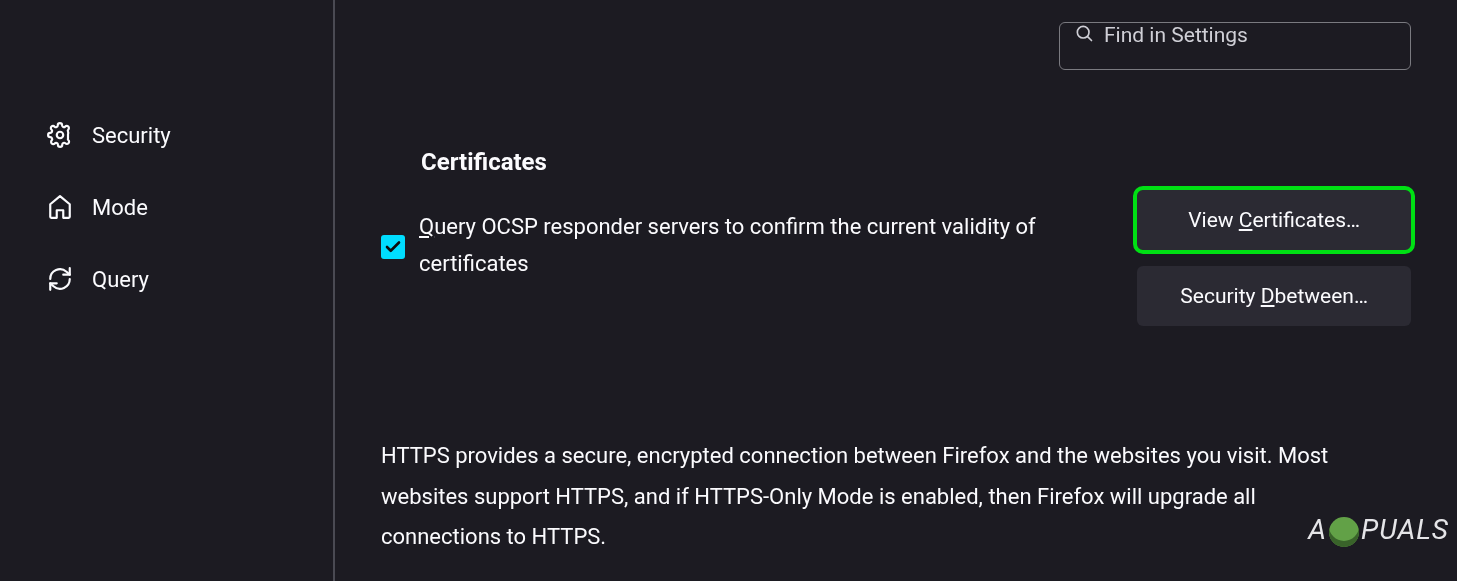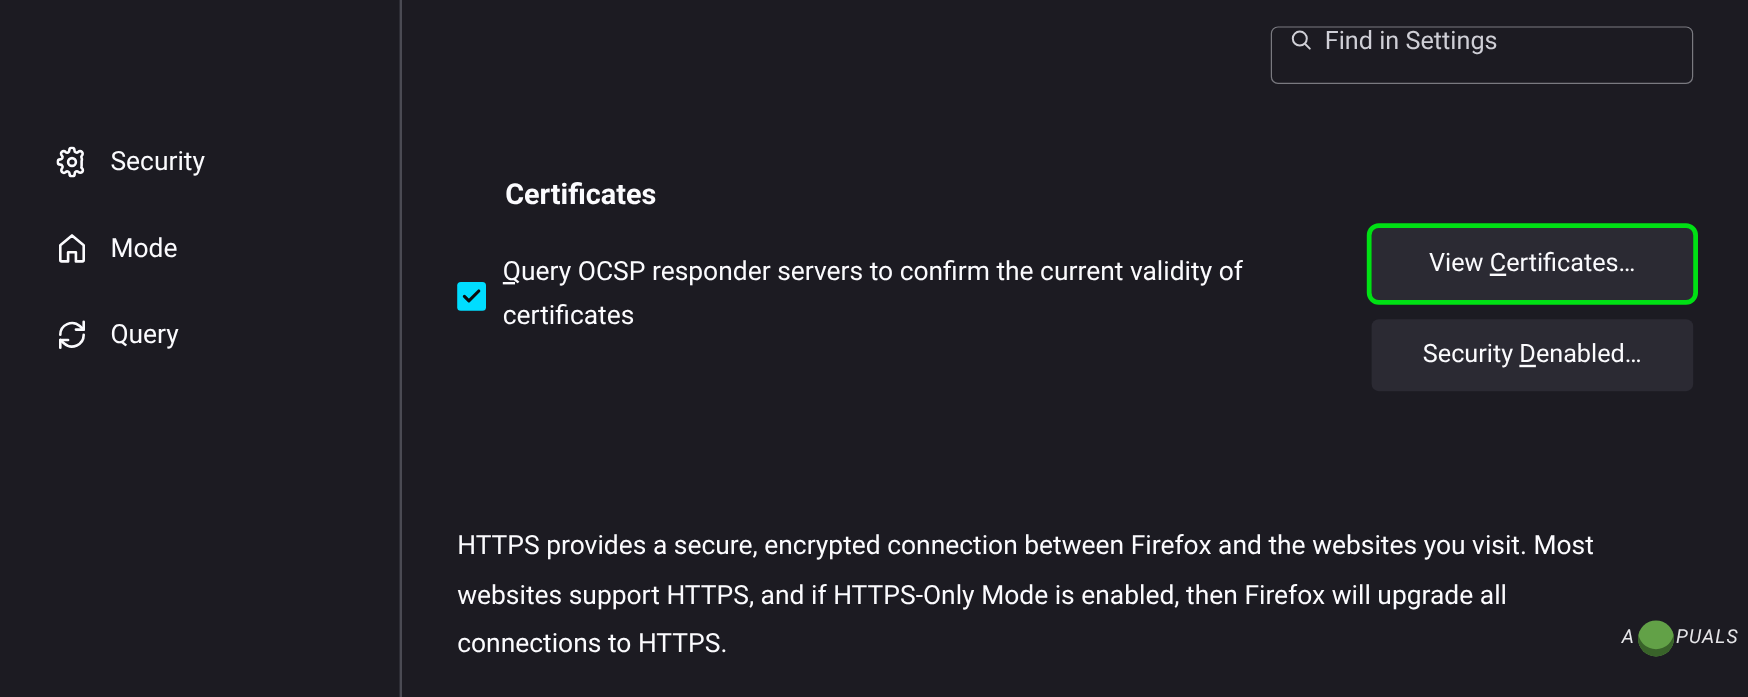--- a/index.html
+++ b/index.html
@@ -169,21 +169,21 @@
       font-size: 22px;
       line-height: 1.85;
       color: #fbfbfe;
       max-width: 960px;
     }
     
     .watermark {
       position: absolute;
       right: 8px;
       bottom: 34px;
-      font-size: 16px;
+      font-size: 28px;
       font-style: italic;
       color: #fbfbfe;
       opacity: .9;
       letter-spacing: 1px;
       pointer-events:none;
     }
     .watermark .avatar {
       display:inline-block;
       width:30px;height:30px;border-radius:50%;
       background:#6ab04c;vertical-align:middle;margin:0 2px;
@@ -250,21 +250,21 @@
           </svg>
       </div>
       <label class="ocsp-label underline-first">Query OCSP responder servers to confirm the current validity of certificates</label>
     </div>
 
     <div class="right-buttons">
       <button class="ff-button highlight">
         <span>View </span><span class="u">C</span><span>ertificates…</span>
       </button>
       <button class="ff-button">
-        <span>Security </span><span class="u">D</span><span>enabled…</span>
+        <span>Security </span><span class="u">D</span><span>between…</span>
       </button>
     </div>
   </div>
 
   <p class="https-desc">HTTPS provides a secure, encrypted connection between Firefox and the websites you visit. Most websites support HTTPS, and if HTTPS-Only Mode is enabled, then Firefox will upgrade all connections to HTTPS.</p>
 
   <div class="watermark">
     <span>A</span><span class="avatar"></span><span>PUALS</span>
   </div>
 

